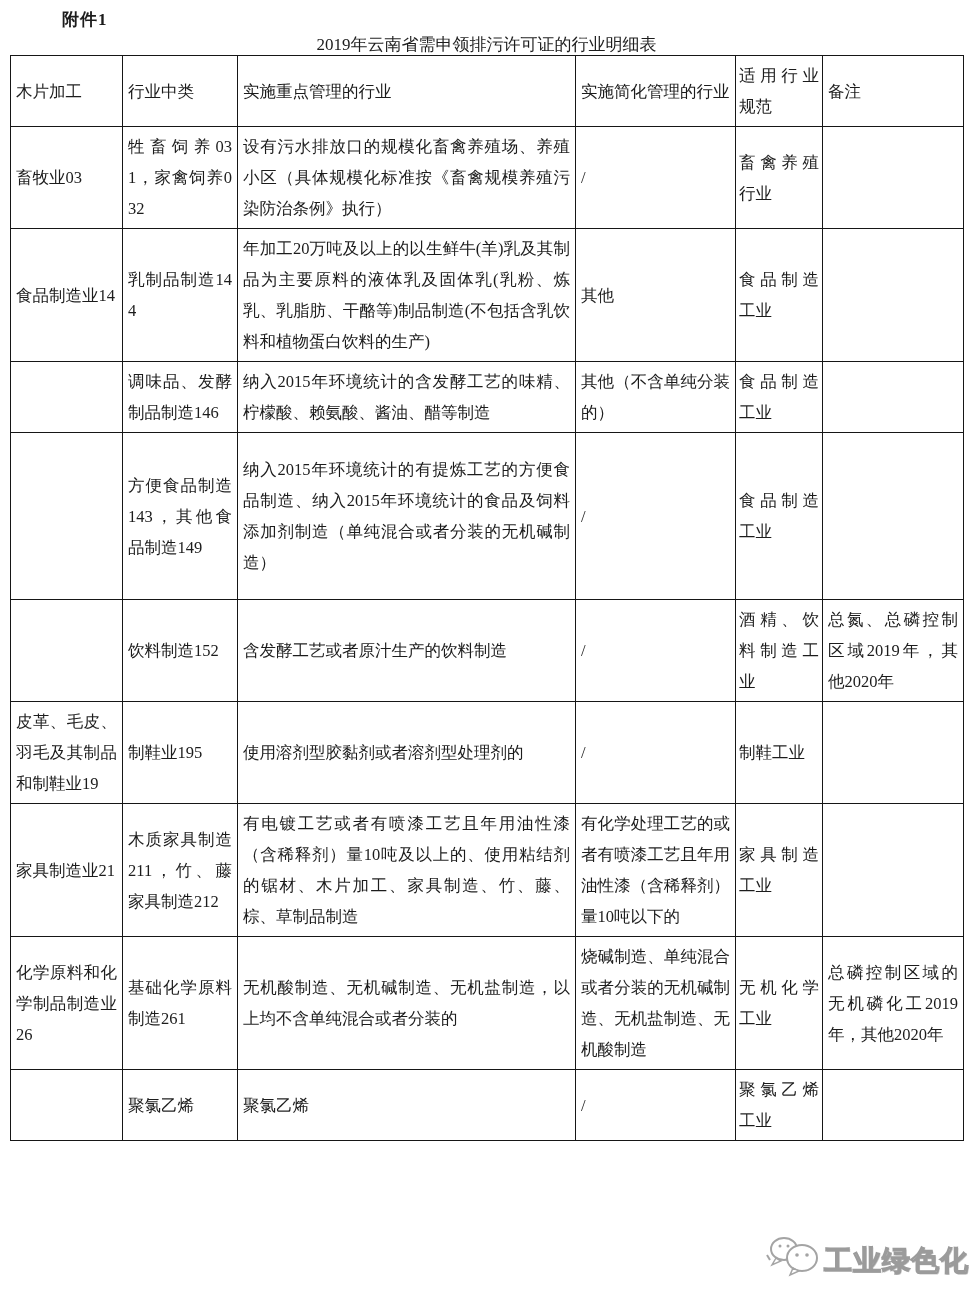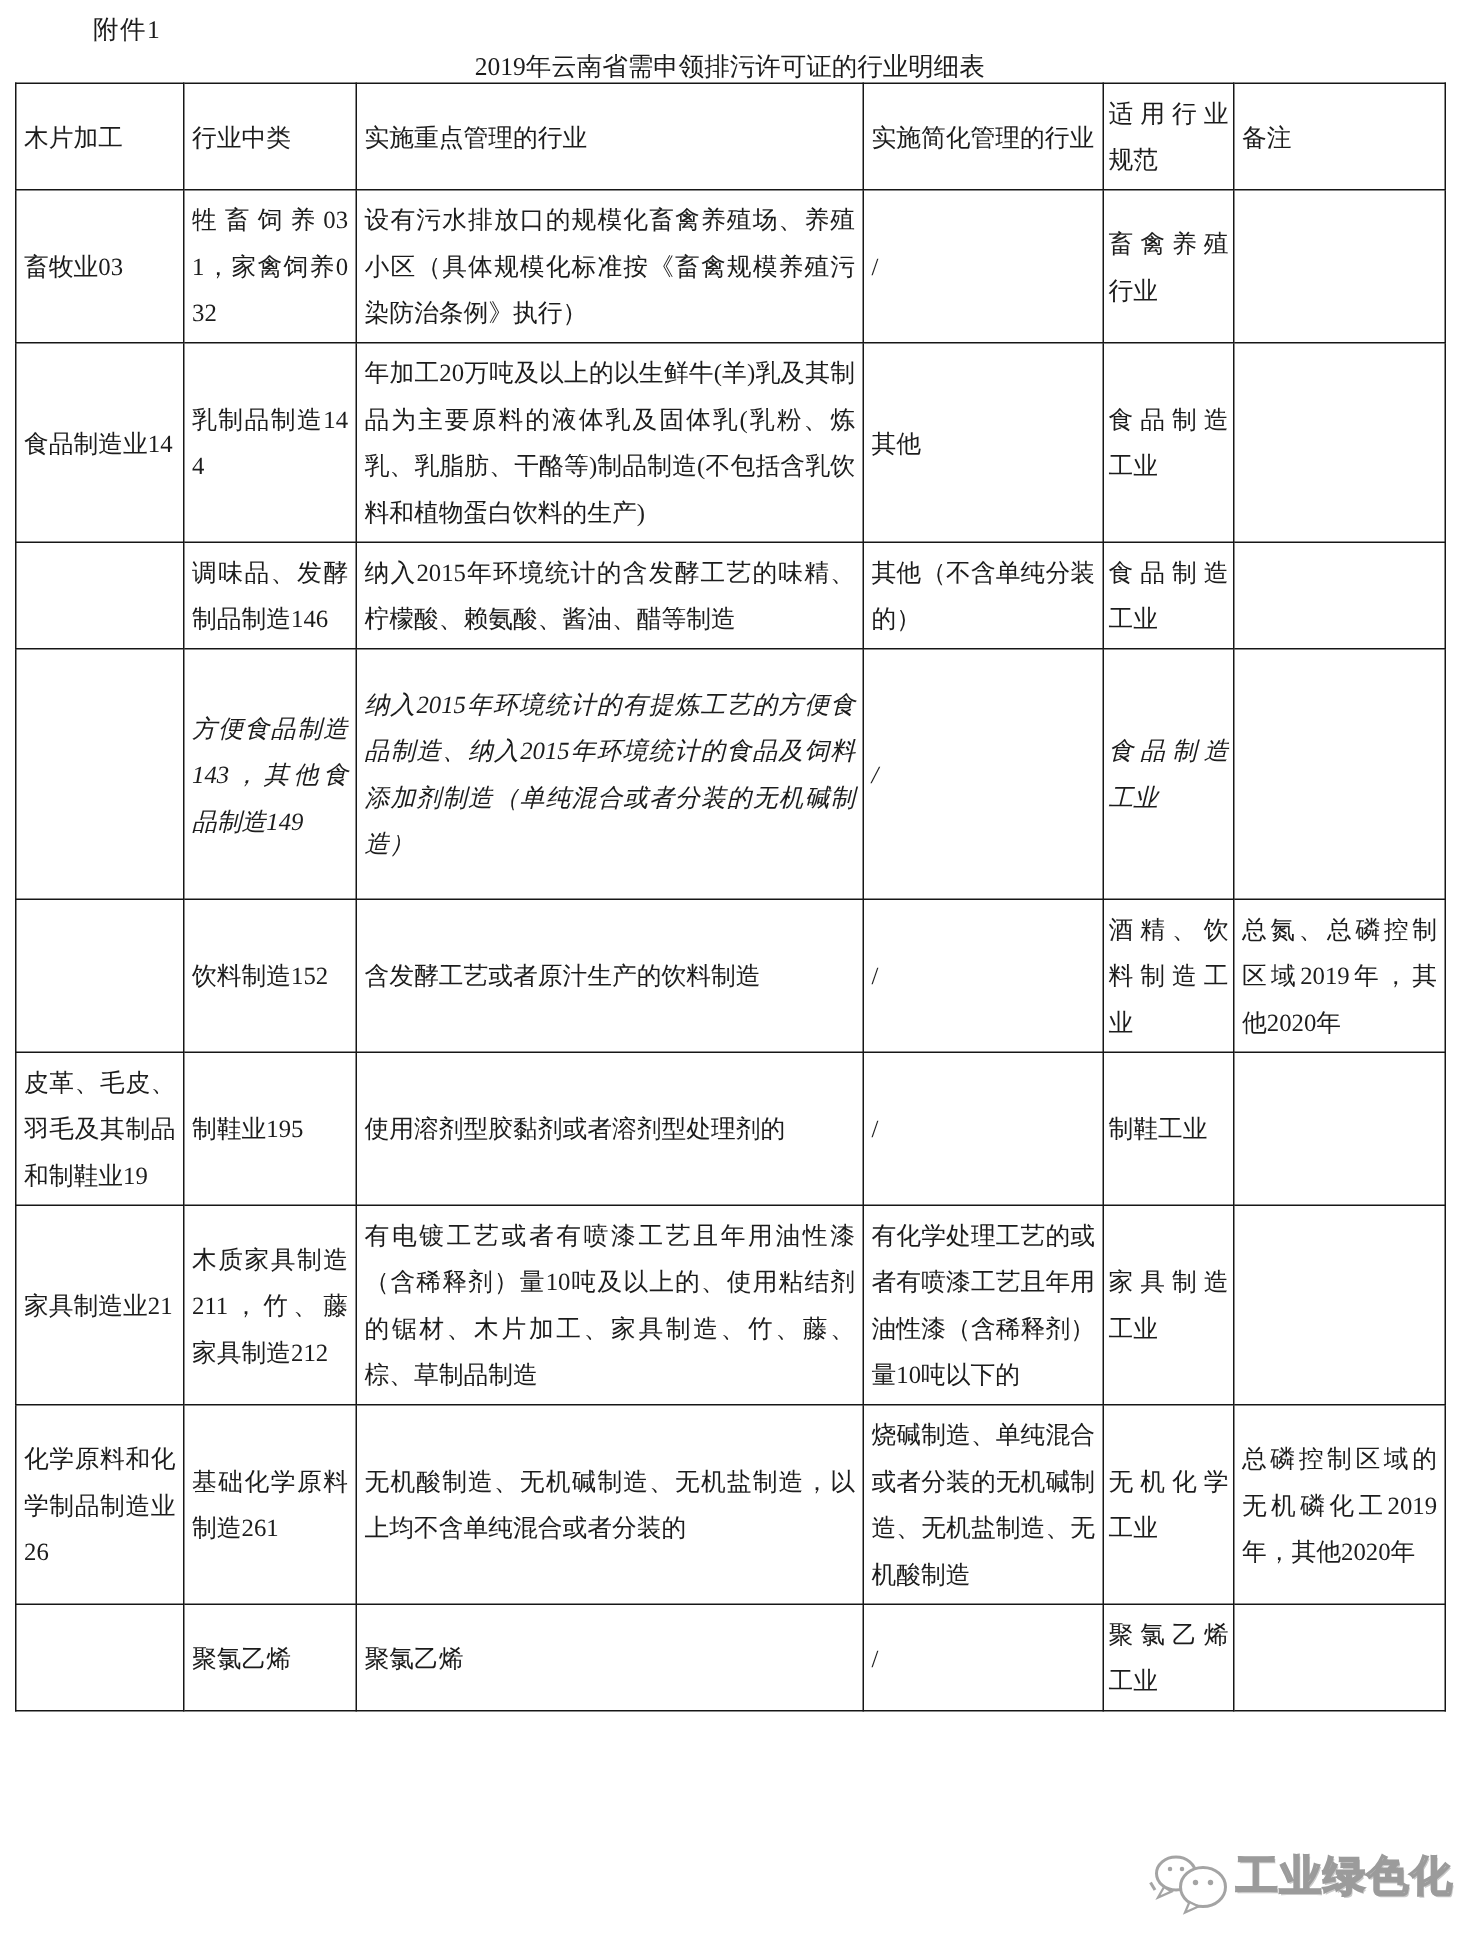--- a/index.html
+++ b/index.html
@@ -6,21 +6,21 @@
   body{
     width:973px;height:1292px;
     background:#ffffff;
     overflow:hidden;
     position:relative;
     font-family:"Liberation Serif","DejaVu Serif",serif;
     color:#1c1c1c;
   }
   .attachment{
     position:absolute;left:62px;top:8px;
-    font-size:17px;font-weight:normal;
+    font-size:17px;font-weight:bold;
     letter-spacing:1px;
   }
   .doc-title{
     position:absolute;left:0;top:33px;width:973px;
     text-align:center;font-size:17px;
   }
   table.permit{
     position:absolute;left:10px;top:55px;
     border-collapse:collapse;
     table-layout:fixed;
@@ -35,21 +35,21 @@
     padding:4px 5px;
     text-align:justify;
     text-justify:inter-ideograph;
     word-break:break-all;
     overflow:hidden;
   }
   table.permit td.c5, table.permit th.c5{padding:4px 3px;}
   tr.hdr{height:67px;}
   .watermark{
     position:absolute;left:762px;top:1222px;
-    display:flex;align-items:center;
+    display:flex;align-items:flex-end;
     pointer-events:none;
   }
   .wm-icon{width:62px;height:58px;opacity:.9;}
   .wm-text{
     font-family:"Liberation Sans","DejaVu Sans",sans-serif;
     font-size:28px;font-weight:bold;
     color:#f2f2f2;
     -webkit-text-stroke:1.2px #9b9b9b;
     text-shadow:1px 1px 0 #c9c9c9;
     letter-spacing:1px;
@@ -99,21 +99,21 @@
         <td class="c6"></td>
       </tr>
       <tr style="height: 60px;">
         <td class="c1"></td>
         <td class="c2">调味品、发酵制品制造146</td>
         <td class="c3">纳入2015年环境统计的含发酵工艺的味精、柠檬酸、赖氨酸、酱油、醋等制造</td>
         <td class="c4">其他（不含单纯分装的）</td>
         <td class="c5">食品制造工业</td>
         <td class="c6"></td>
       </tr>
-      <tr style="height: 167px; font-style: italic;">
+      <tr style="height: 167px;">
         <td class="c1"></td>
         <td class="c2">方便食品制造143，其他食品制造149</td>
         <td class="c3">纳入2015年环境统计的有提炼工艺的方便食品制造、纳入2015年环境统计的食品及饲料添加剂制造（单纯混合或者分装的无机碱制造）</td>
         <td class="c4">/</td>
         <td class="c5">食品制造工业</td>
         <td class="c6"></td>
       </tr>
       <tr style="height: 95px;">
         <td class="c1"></td>
         <td class="c2">饮料制造152</td>

